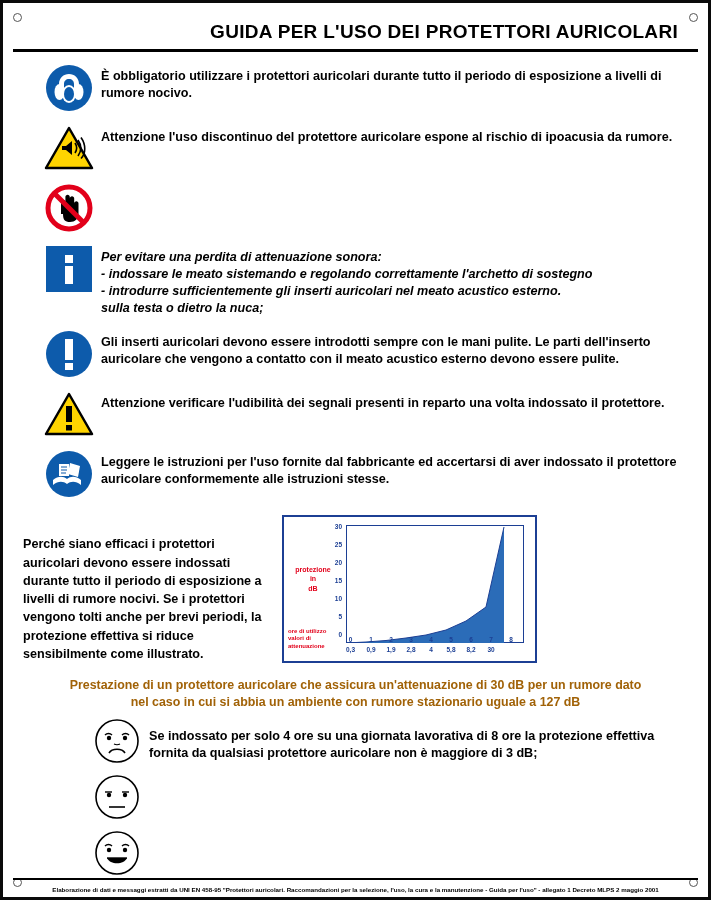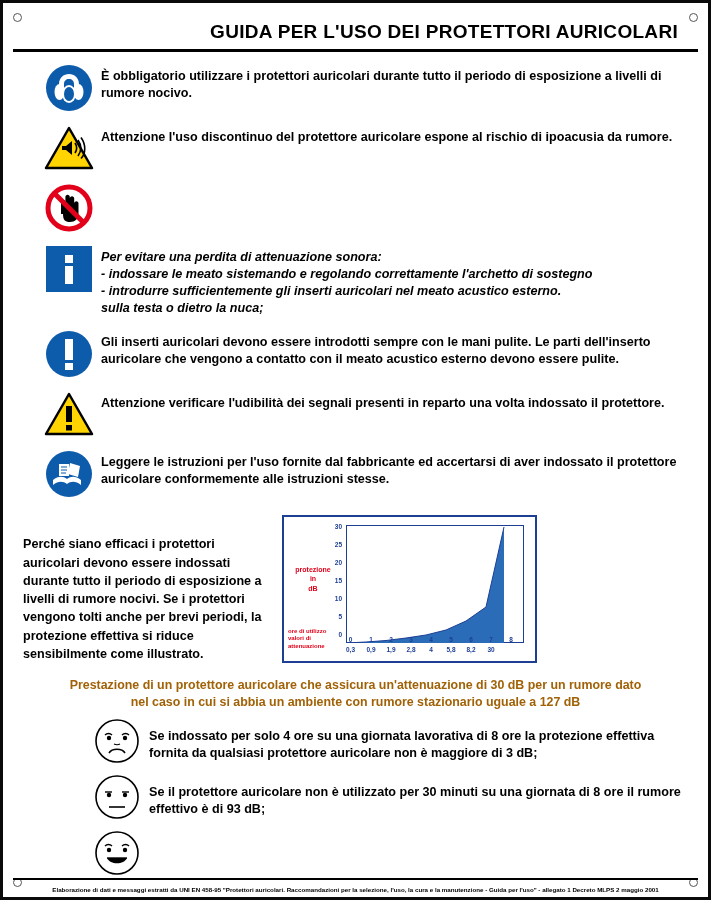--- a/index.html
+++ b/index.html
@@ -357,21 +357,20 @@
     <div class="face-cell">
       <svg width="46" height="46" viewBox="0 0 46 46">
         <circle cx="23" cy="23" r="21" fill="#fff" stroke="#000" stroke-width="1.6"></circle>
         <path d="M11 18h7" stroke="#000" stroke-width="1.4"></path>
         <path d="M28 18h7" stroke="#000" stroke-width="1.4"></path>
         <circle cx="15" cy="21" r="2.2" fill="#000"></circle>
         <circle cx="31" cy="21" r="2.2" fill="#000"></circle>
         <path d="M15 33h16" stroke="#000" stroke-width="1.6"></path>
       </svg>
     </div>
-    <div class="face-txt">Se il protettore auricolare non è utilizzato per 30 minuti su una giornata di 8 ore il rumore effettivo è di 93 dB;</div>
   </div>
 
   <div class="face-row">
     <div class="face-cell">
       <svg width="46" height="46" viewBox="0 0 46 46">
         <circle cx="23" cy="23" r="21" fill="#fff" stroke="#000" stroke-width="1.6"></circle>
         <path d="M11 16c2-2 5-2 7 0" stroke="#000" stroke-width="1.4" fill="none"></path>
         <path d="M28 16c2-2 5-2 7 0" stroke="#000" stroke-width="1.4" fill="none"></path>
         <circle cx="15" cy="20" r="2.2" fill="#000"></circle>
         <circle cx="31" cy="20" r="2.2" fill="#000"></circle>

